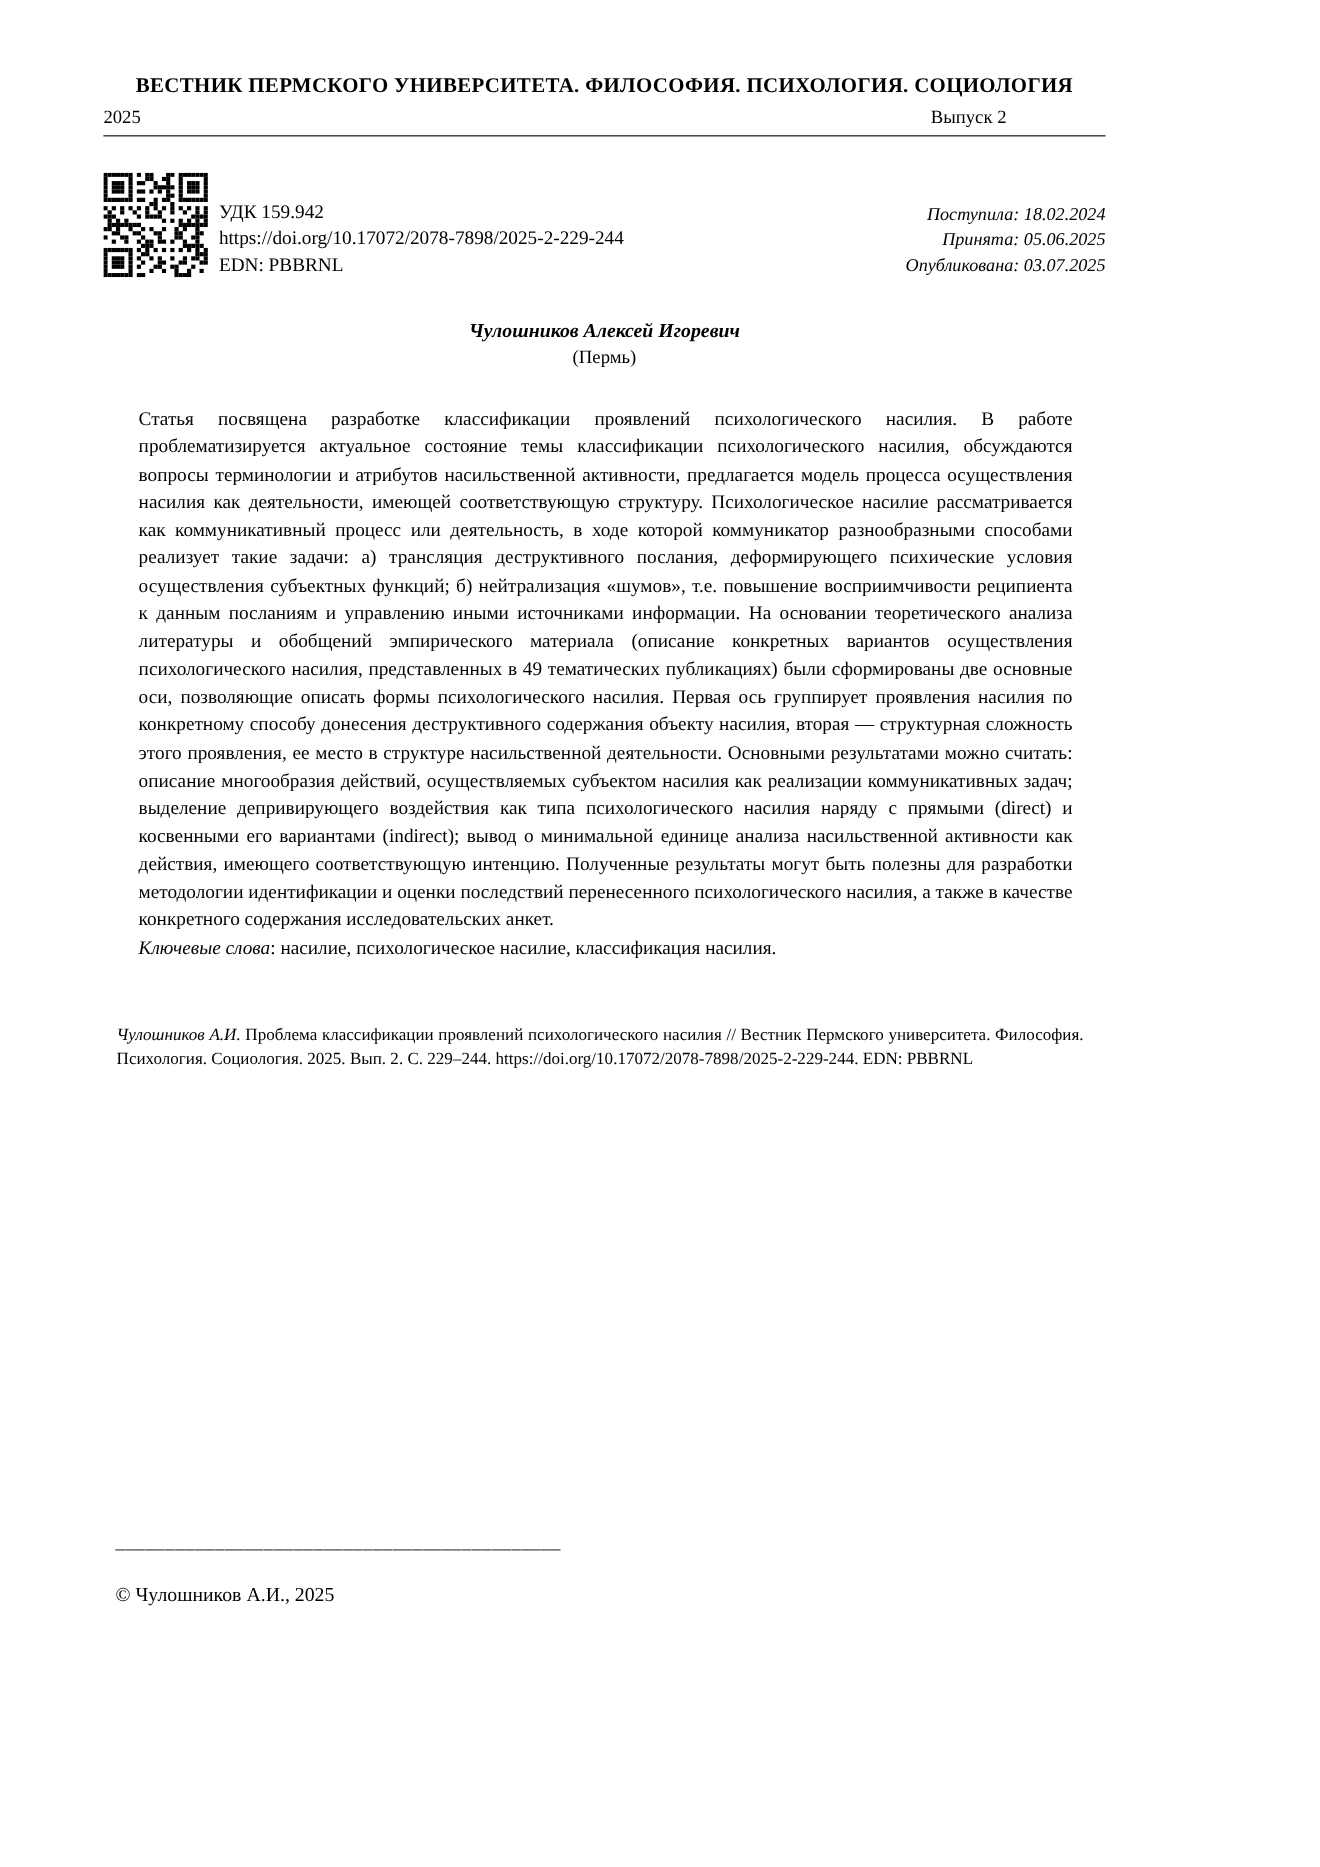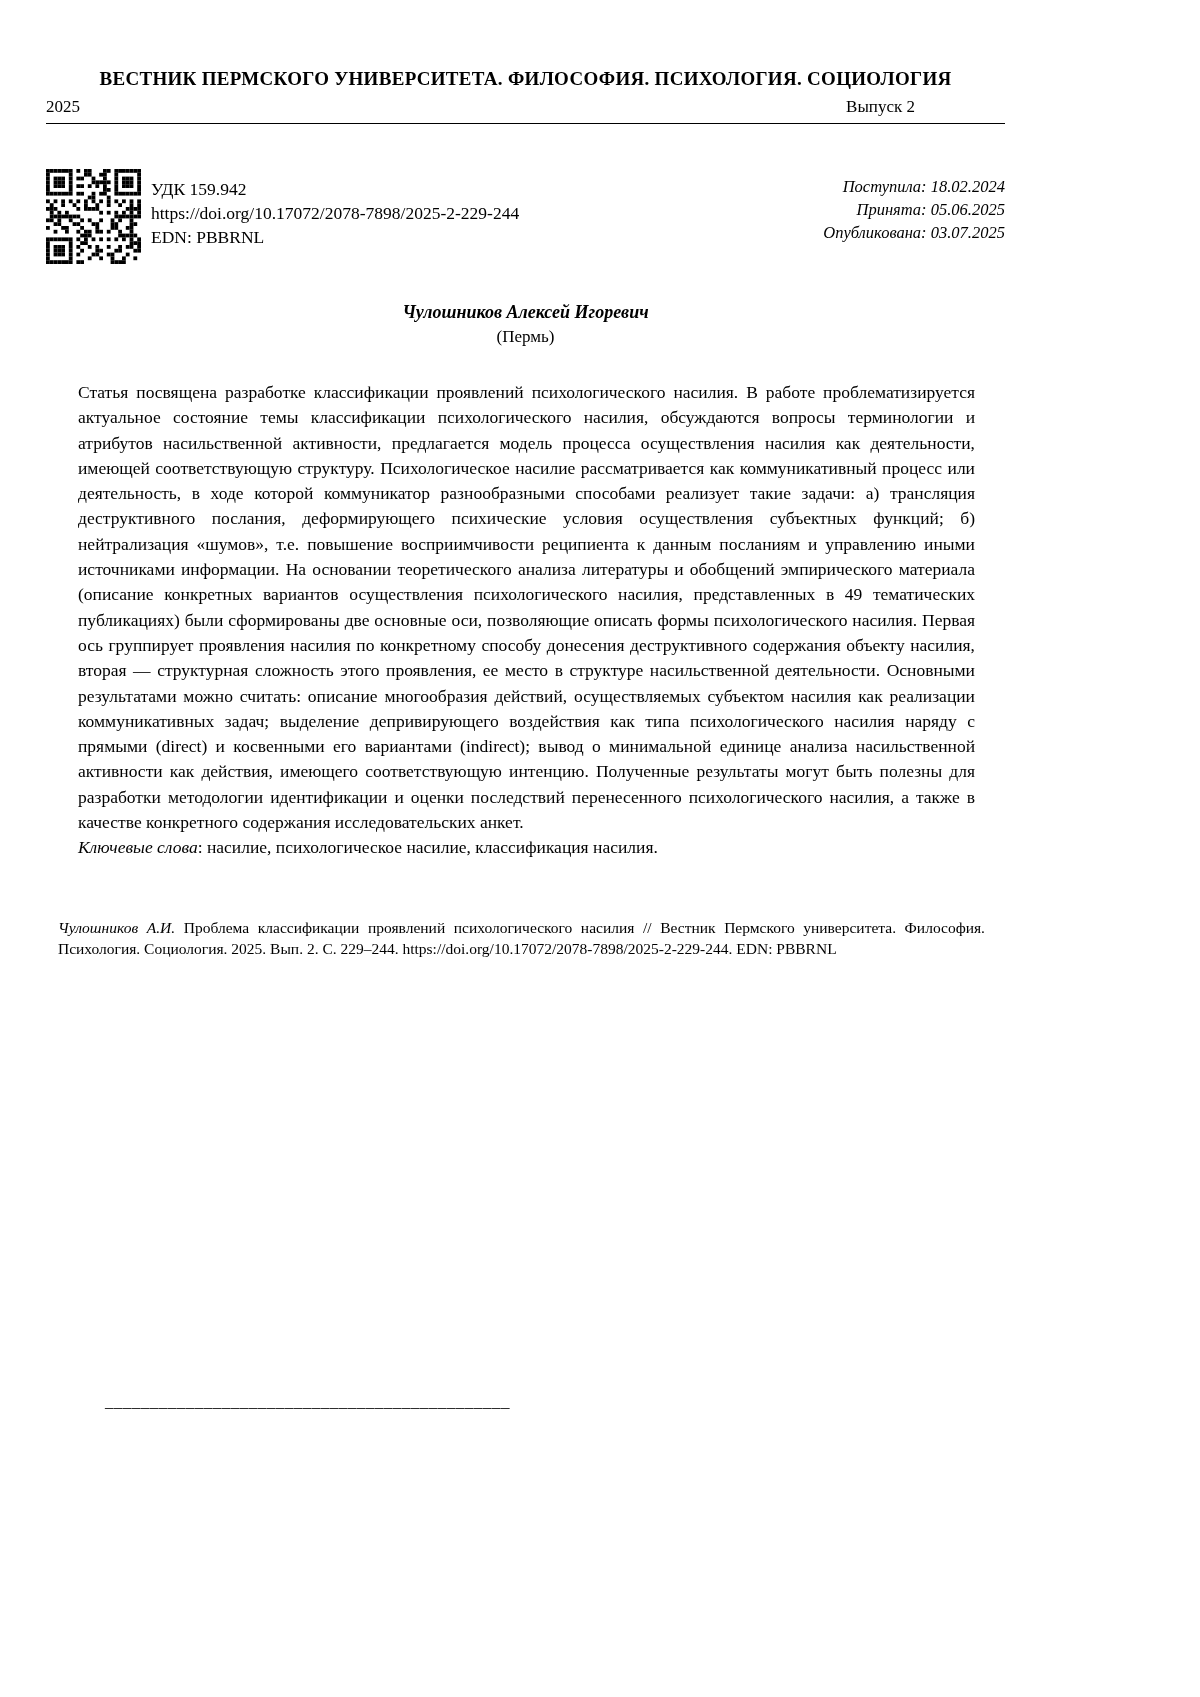--- a/index.html
+++ b/index.html
@@ -8,21 +8,21 @@
     width: 1200px;
     height: 1697px;
     position: relative;
     font-family: "Liberation Serif", serif;
     color: #000;
     -webkit-font-smoothing: antialiased;
   }
   .page {
     position: absolute;
     inset: 0;
-    padding: 68px 195px 0 46px;
+    padding: 68px 195px 0 94px;
   }
   
   .journal-ru {
     text-align: center;
     font-weight: bold;
     font-size: 19px;
     letter-spacing: 0.3px;
     white-space: nowrap;
   }
   .header-row {
@@ -33,22 +33,22 @@
     padding-bottom: 6px;
     border-bottom: 1.6px solid #000;
     font-size: 17px;
   }
   .header-row .year { text-align: left; }
   .header-row .journal-en { text-align: center; letter-spacing: 0.2px; }
   .header-row .issue { text-align: right; white-space: nowrap; }
   
   .meta-row {
     display: flex;
-    align-items: flex-start;
-    margin-top: 45px;
+    align-items: flex-end;
+    margin-top: 33px;
   }
   .qr-box { width: 95px; height: 95px; flex: 0 0 auto; }
   .qr-box svg { width: 95px; height: 95px; display: block; fill: #000; }
   .ids {
     margin-left: 10px;
     font-size: 17.5px;
     line-height: 24px;
     padding-top: 8px;
   }
   .dates {
@@ -445,15 +445,16 @@
   </div>
 
   <div class="cite-block">
     <p class="cite-text">
       <span class="cite-author">Чулошников А.И.</span><span> Проблема классификации проявлений психологического насилия // Вестник Пермского университета. Философия. Психология. Социология. 2025. Вып. 2. С. 229–244. https://doi.org/10.17072/2078-7898/2025-2-229-244. EDN: PBBRNL</span>
     </p>
   </div>
 
   <footer class="footer">
     <div class="footer-rule">_____________________________________________</div>
+    <div class="copyright">© Чулошников А.И., 2025</div>
   </footer>
 
 </div>
 
 </body></html>

